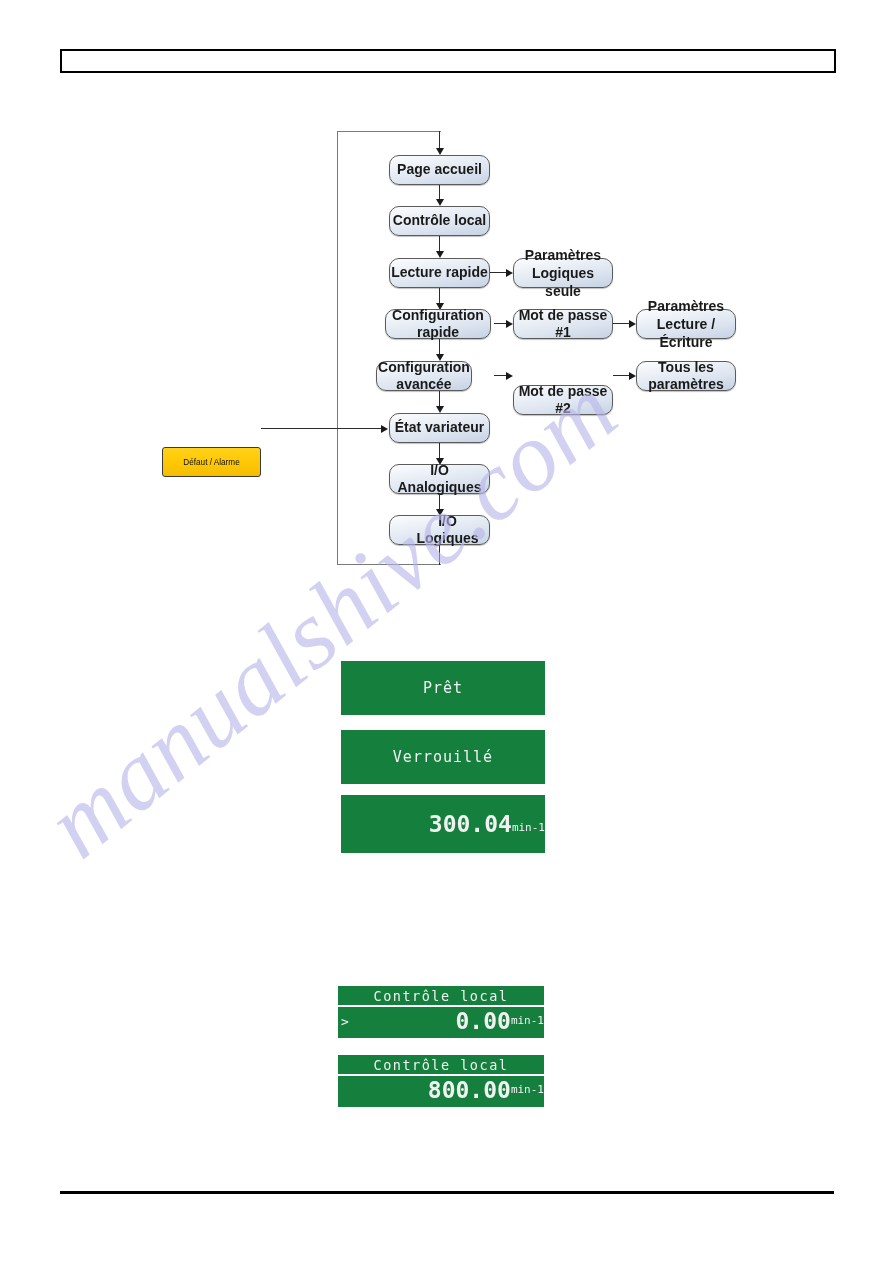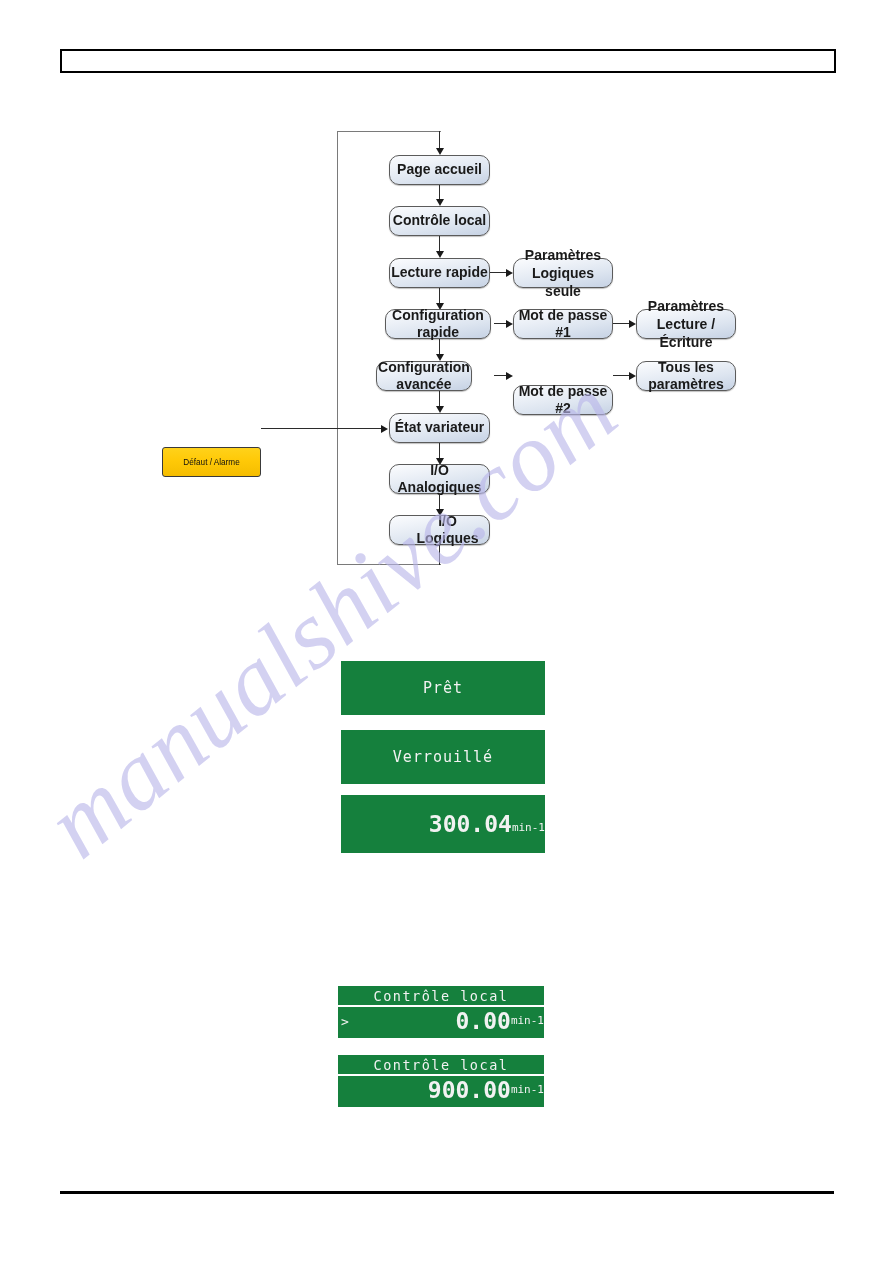--- a/index.html
+++ b/index.html
@@ -308,16 +308,16 @@
     <span class="lcd-cursor">&gt;</span>
     <span class="lcd-big">0.00</span>
     <span class="lcd-unit">min-1</span>
   </div>
 </div>
 
 <div class="lcd" id="lcd-controle-local-800" style="left:338px; top:1055px; width:206px; height:52px;">
   <div class="lcd-title" style="margin-top:2px;">Contrôle local</div>
   <div class="lcd-row" style="position:relative; height:28px; align-items:center;">
     <span class="lcd-cursor"></span>
-    <span class="lcd-big">900.00</span>
+    <span class="lcd-big">800.00</span>
     <span class="lcd-unit">min-1</span>
   </div>
 </div>
 
 </body></html>

